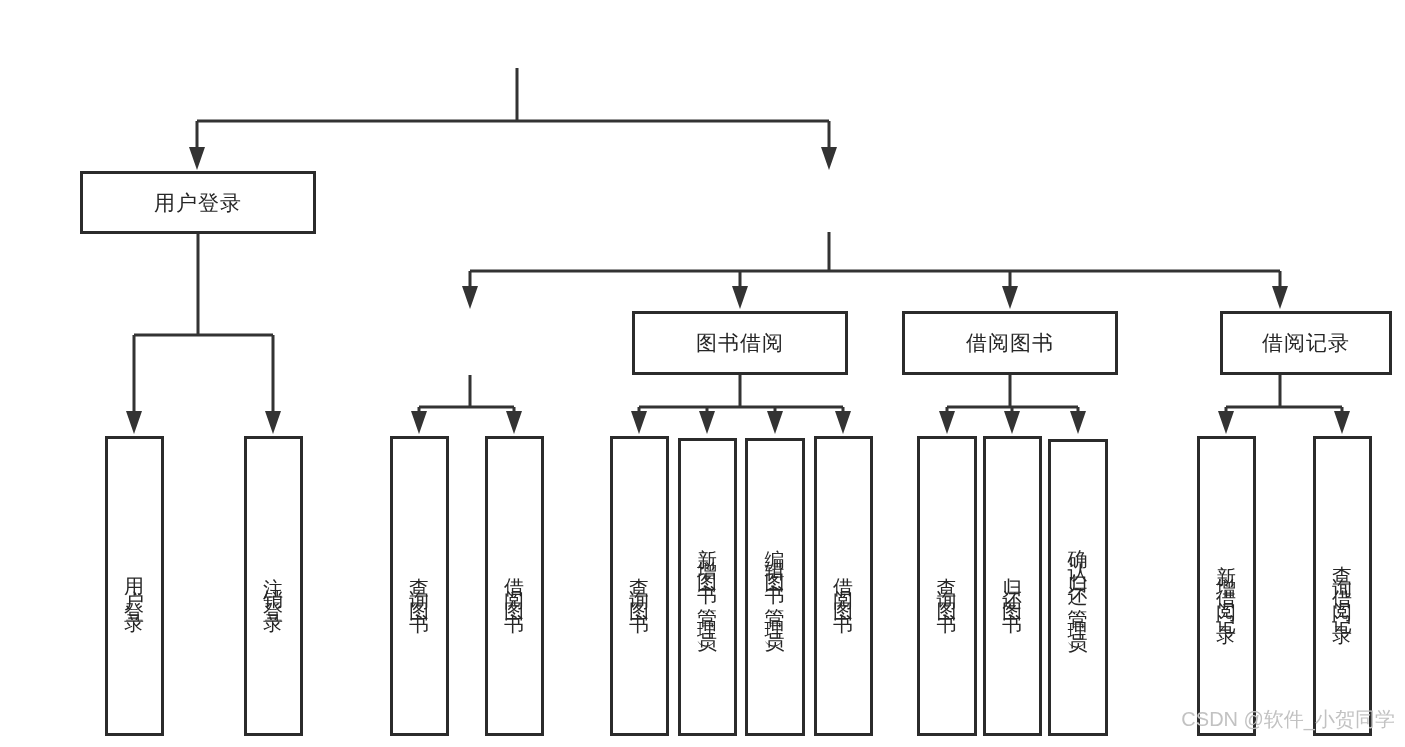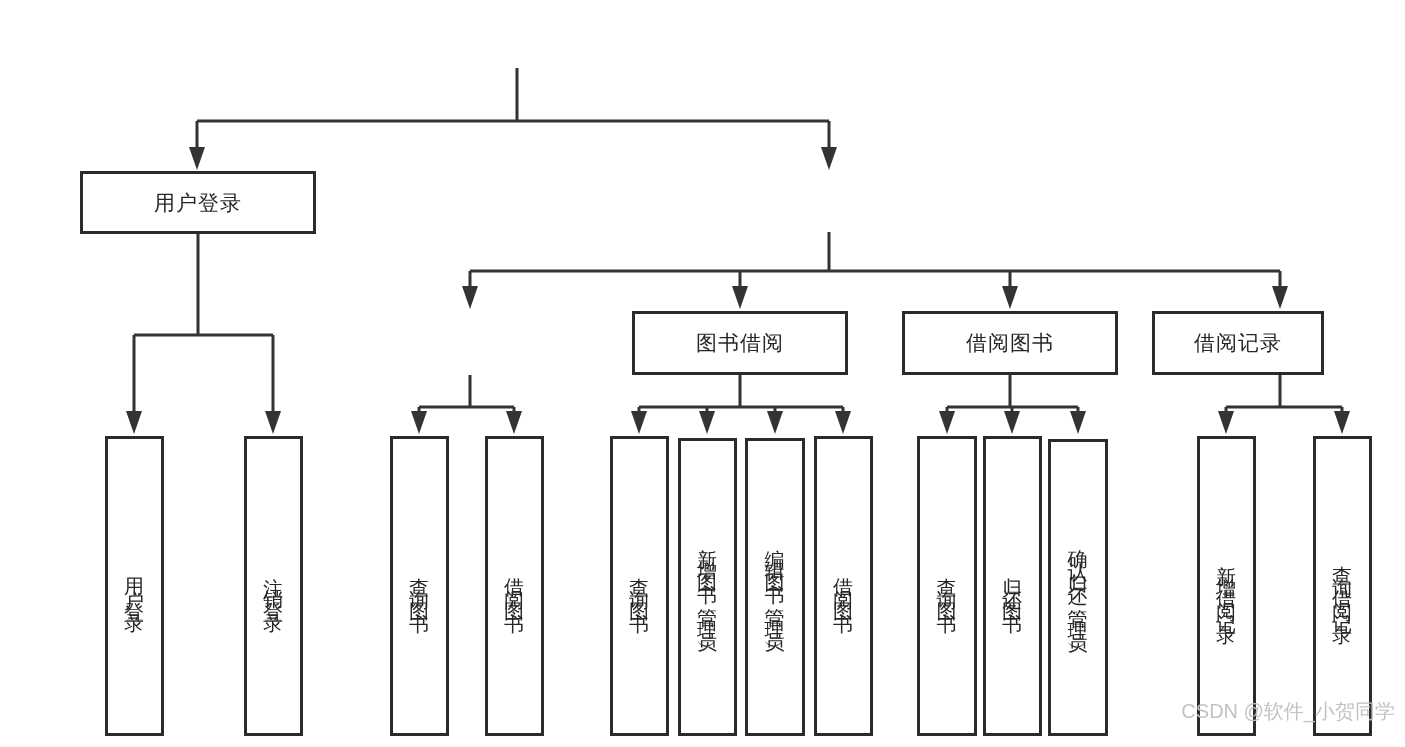--- a/index.html
+++ b/index.html
@@ -53,21 +53,21 @@
   .box.v span {
     writing-mode: vertical-rl;
     text-orientation: mixed;
     font-size: 20px;
     letter-spacing: 12px;
     line-height: 1;
   }
   .watermark {
     position: absolute;
     right: 10px;
-    bottom: 22px;
+    bottom: 14px;
     font-size: 20px;
     color: var(--watermark);
     white-space: nowrap;
   }
 </style>
 </head>
 <body>
 
 <div class="canvas">
 
@@ -125,21 +125,21 @@
   <div class="box h" style="left:80px;top:171px;width:236px;height:63px">
     <span>用户登录</span>
   </div>
 
   <div class="box h" style="left:632px;top:311px;width:216px;height:64px">
     <span>图书借阅</span>
   </div>
   <div class="box h" style="left:902px;top:311px;width:216px;height:64px">
     <span>借阅图书</span>
   </div>
-  <div class="box h" style="left:1152px;top:311px;width:172px;height:64px">
+  <div class="box h" style="left:1220px;top:311px;width:172px;height:64px">
     <span>借阅记录</span>
   </div>
 
   <div class="box v" style="left:105px;top:436px;width:59px;height:300px">
     <span>用户登录</span>
   </div>
   <div class="box v" style="left:244px;top:436px;width:59px;height:300px">
     <span>注销登录</span>
   </div>
 

